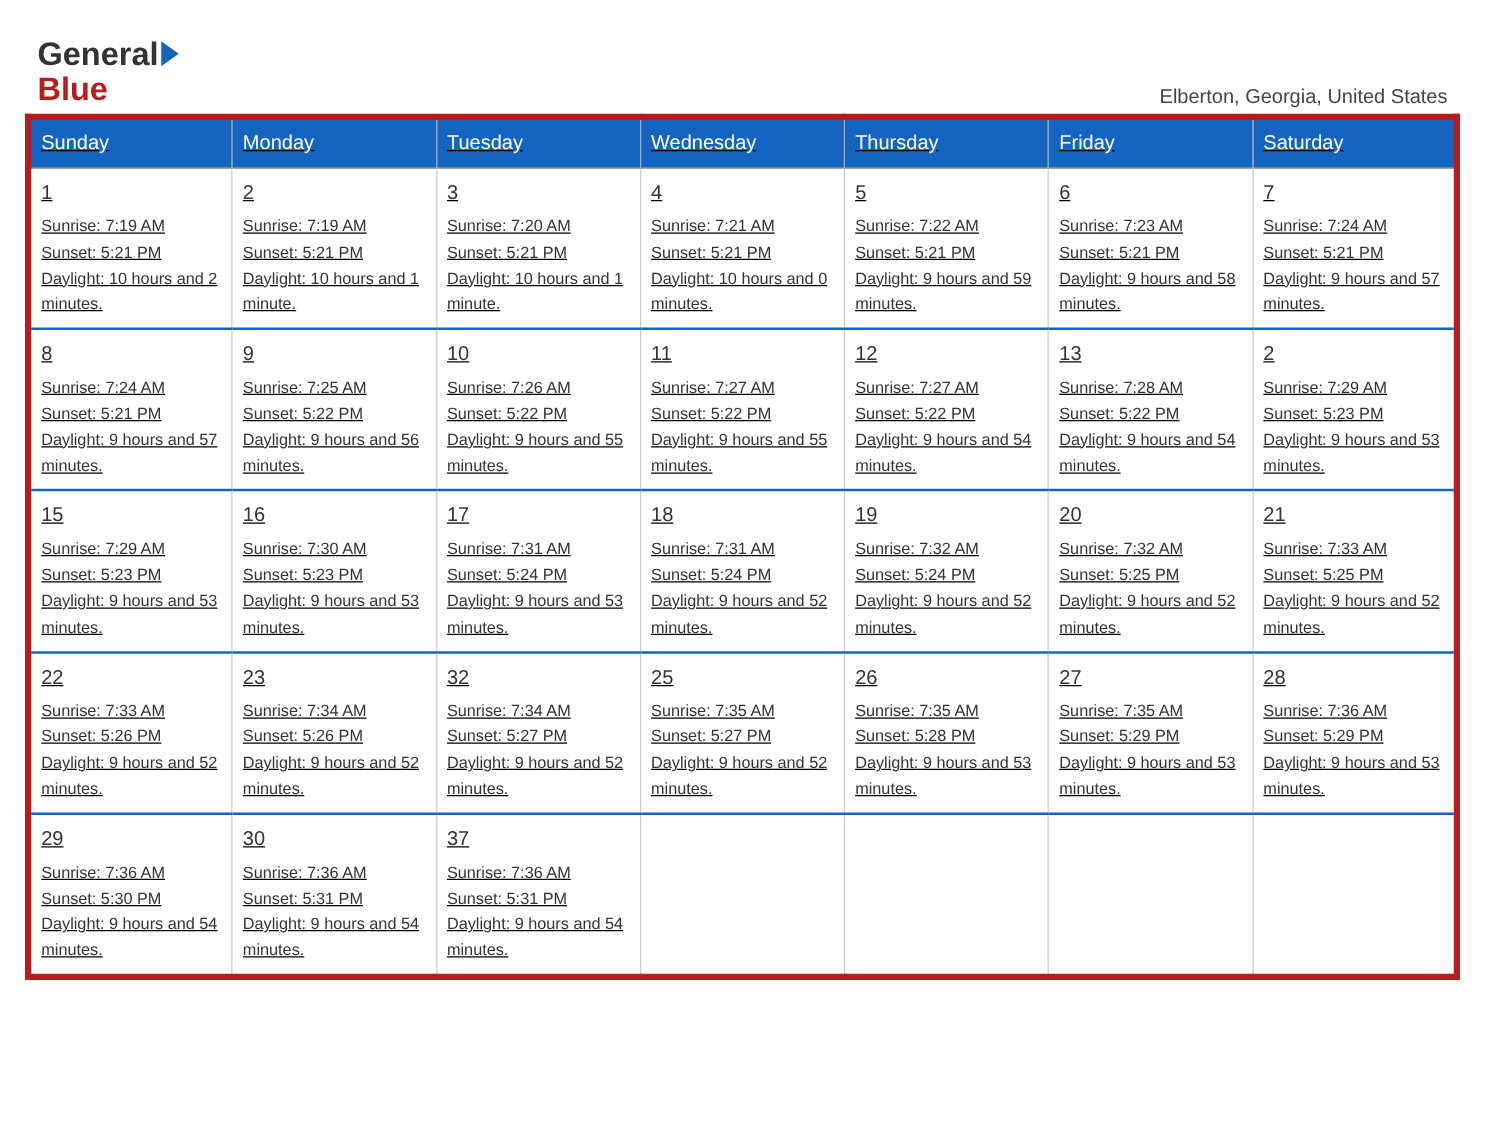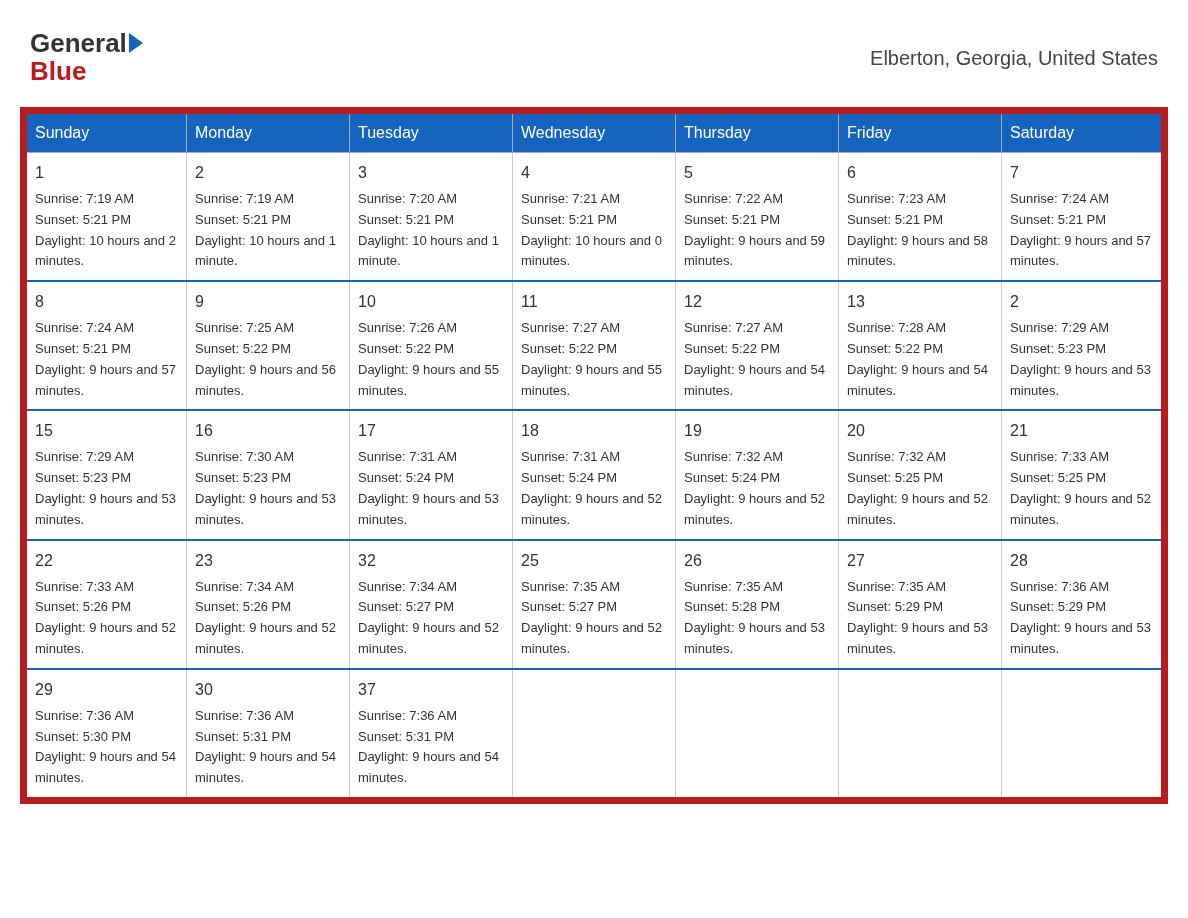--- a/index.html
+++ b/index.html
@@ -6,22 +6,22 @@
     body {
       font-family: Arial, sans-serif;
       background: #fff;
       padding: 20px;
       width: 1188px;
       min-height: 918px;
     }
     .header {
       display: flex;
       justify-content: space-between;
-      align-items: center;
-      margin-bottom: 20px;
+      align-items: flex-end;
+      margin-bottom: 4px;
       padding: 10px 10px 0 10px;
     }
     .logo {
       display: flex;
       flex-direction: column;
       align-items: flex-start;
     }
     .logo-top {
       display: flex;
       align-items: center;
@@ -48,28 +48,29 @@
     .title-section {
       text-align: right;
     }
     .title-section h1 {
       font-size: 48px;
       font-weight: 400;
       color: #222;
       line-height: 1.1;
     }
     .title-section h2 {
-      font-size: 20px;
+      font-size: 16px;
       font-weight: 400;
       color: #444;
     }
     .calendar {
       width: 100%;
       border-collapse: collapse;
-      border: 7px solid #b91c1c;
+      border: 5px solid #b91c1c;
+      text-decoration: underline;
     }
     .calendar th {
       background-color: #1565c0;
       color: #fff;
       padding: 10px 8px;
       text-align: left;
       font-size: 16px;
       font-weight: 500;
       border: 1px solid #aaa;
     }

